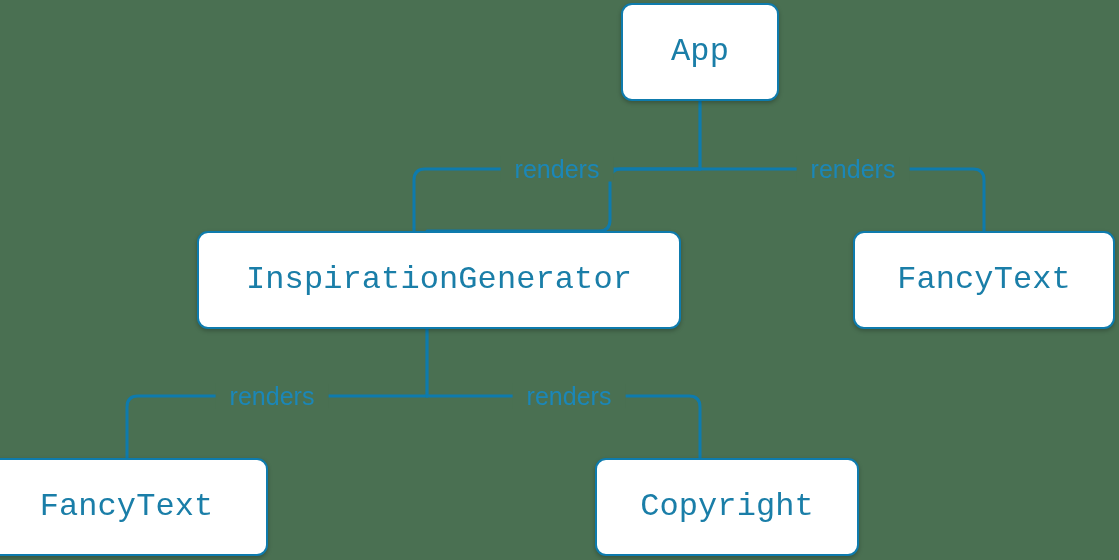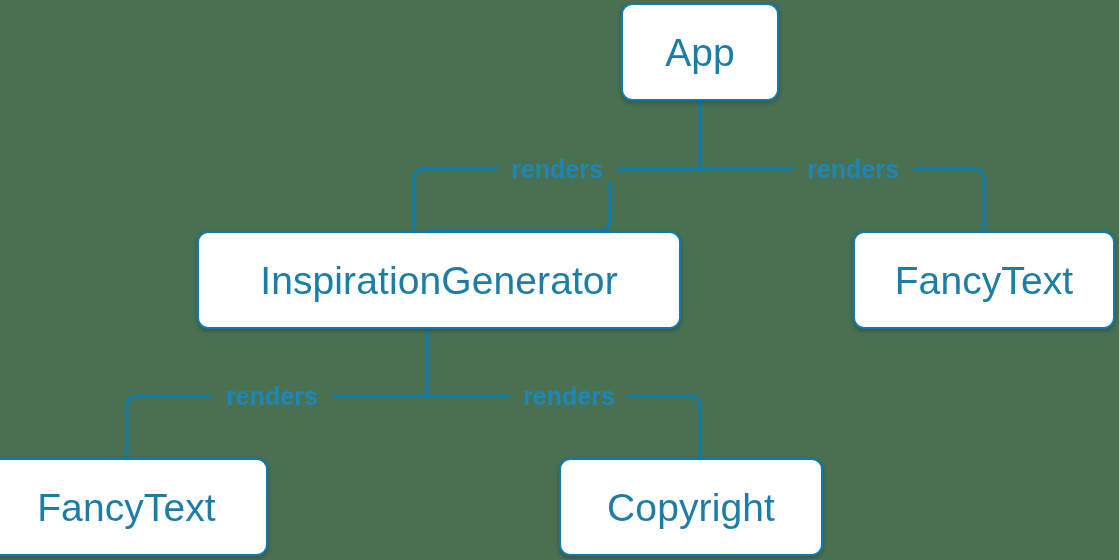--- a/index.html
+++ b/index.html
@@ -30,31 +30,32 @@
     border: 2.5px solid #0e7bad;
     border-radius: 11px;
     display: flex;
     align-items: center;
     justify-content: center;
     box-shadow: 0 2px 4px rgba(0,0,0,0.25);
     z-index: 2;
   }
   .node-label {
     color: #1a7ea8;
-    font-size: 39px;
+    font-size: 32px;
     font-weight: 400;
     line-height: 1;
     letter-spacing: 0.1px;
     white-space: nowrap;
+    font-family: Liberation Mono, monospace;
   }
   .edge-label {
     position: absolute;
     color: #1b87b8;
     font-size: 25px;
-    font-weight: 700;
+    font-weight: 400;
     line-height: 1;
     white-space: nowrap;
     transform: translate(-50%, -50%);
     z-index: 3;
     background: transparent;
   }
 </style>
 </head>
 <body>
 
@@ -87,21 +88,21 @@
   </div>
 
   <div class="node" style="left:853px; top:231px; width:262px; height:98px;">
     <span class="node-label">FancyText</span>
   </div>
 
   <div class="node" style="left:-15px; top:458px; width:283px; height:98px;">
     <span class="node-label">FancyText</span>
   </div>
 
-  <div class="node" style="left:559px; top:458px; width:264px; height:98px;">
+  <div class="node" style="left:595px; top:458px; width:264px; height:98px;">
     <span class="node-label">Copyright</span>
   </div>
 
   <span class="edge-label" style="left:557px; top:169px; padding:0 14px; background:#4a7052;">renders</span>
 
   <span class="edge-label" style="left:853px; top:169px; padding:0 14px; background:#4a7052;">renders</span>
 
   <span class="edge-label" style="left:272px; top:396px; padding:0 14px; background:#4a7052;">renders</span>
 
   <span class="edge-label" style="left:569px; top:396px; padding:0 14px; background:#4a7052;">renders</span>

